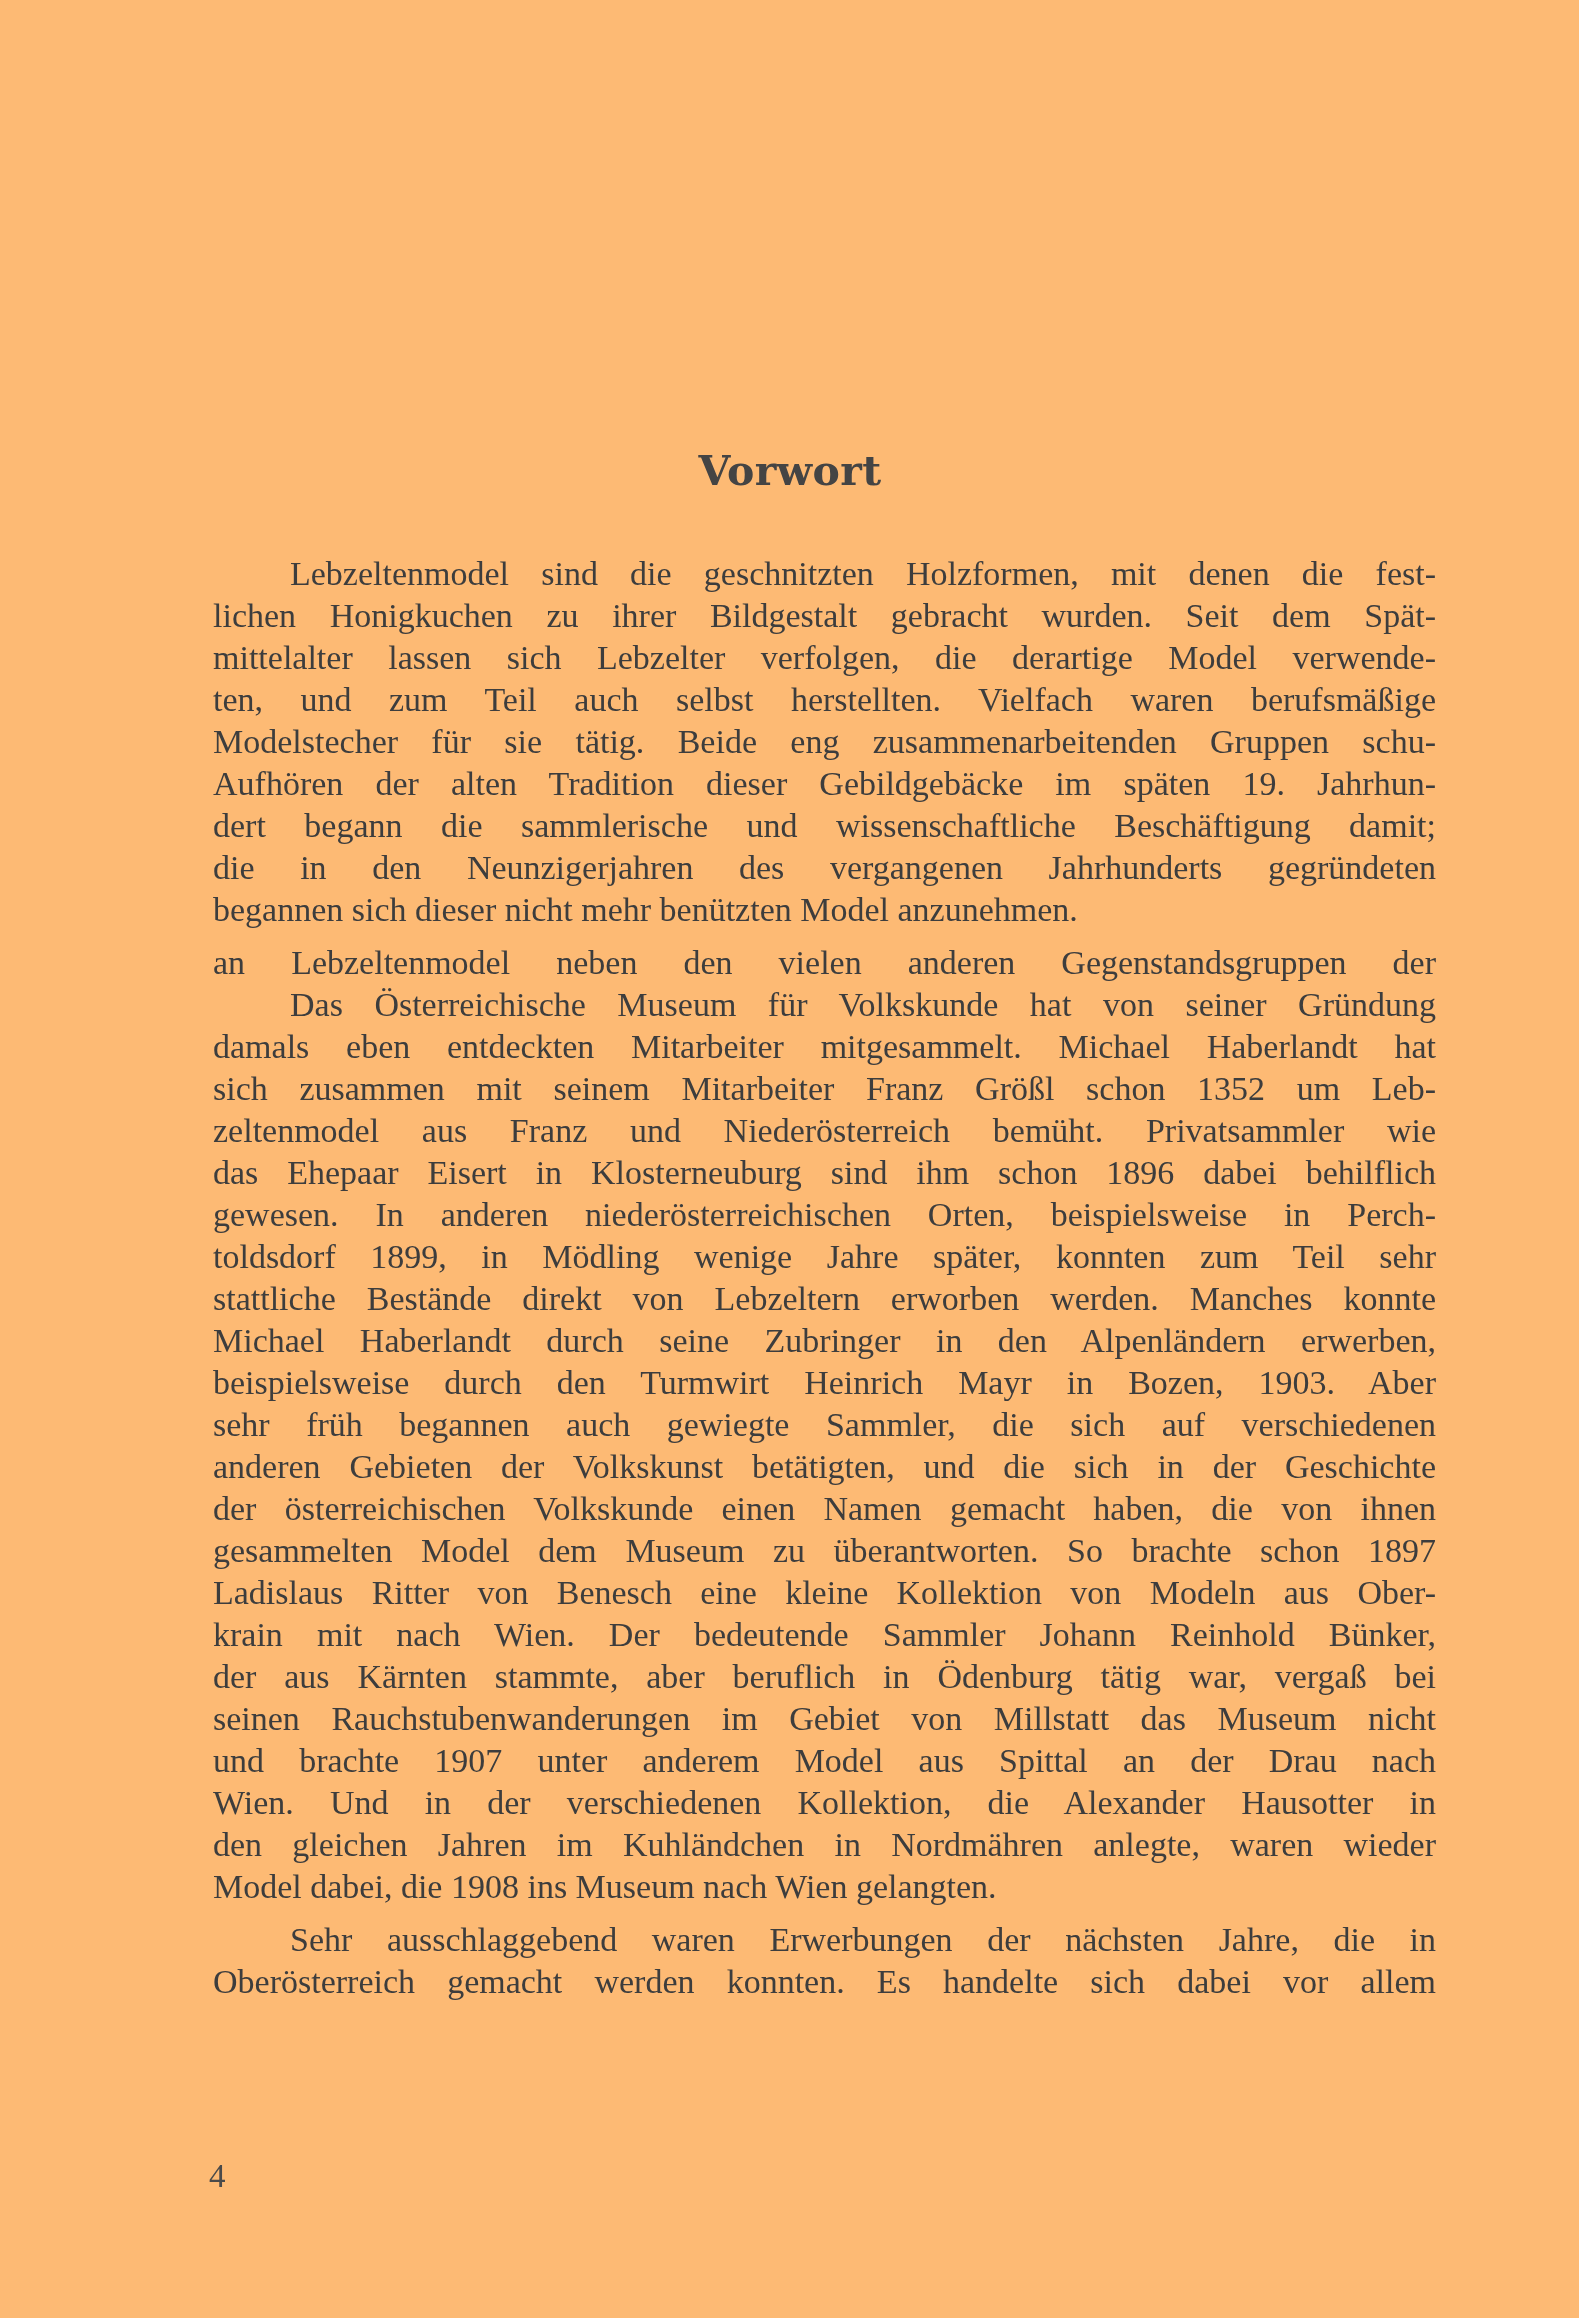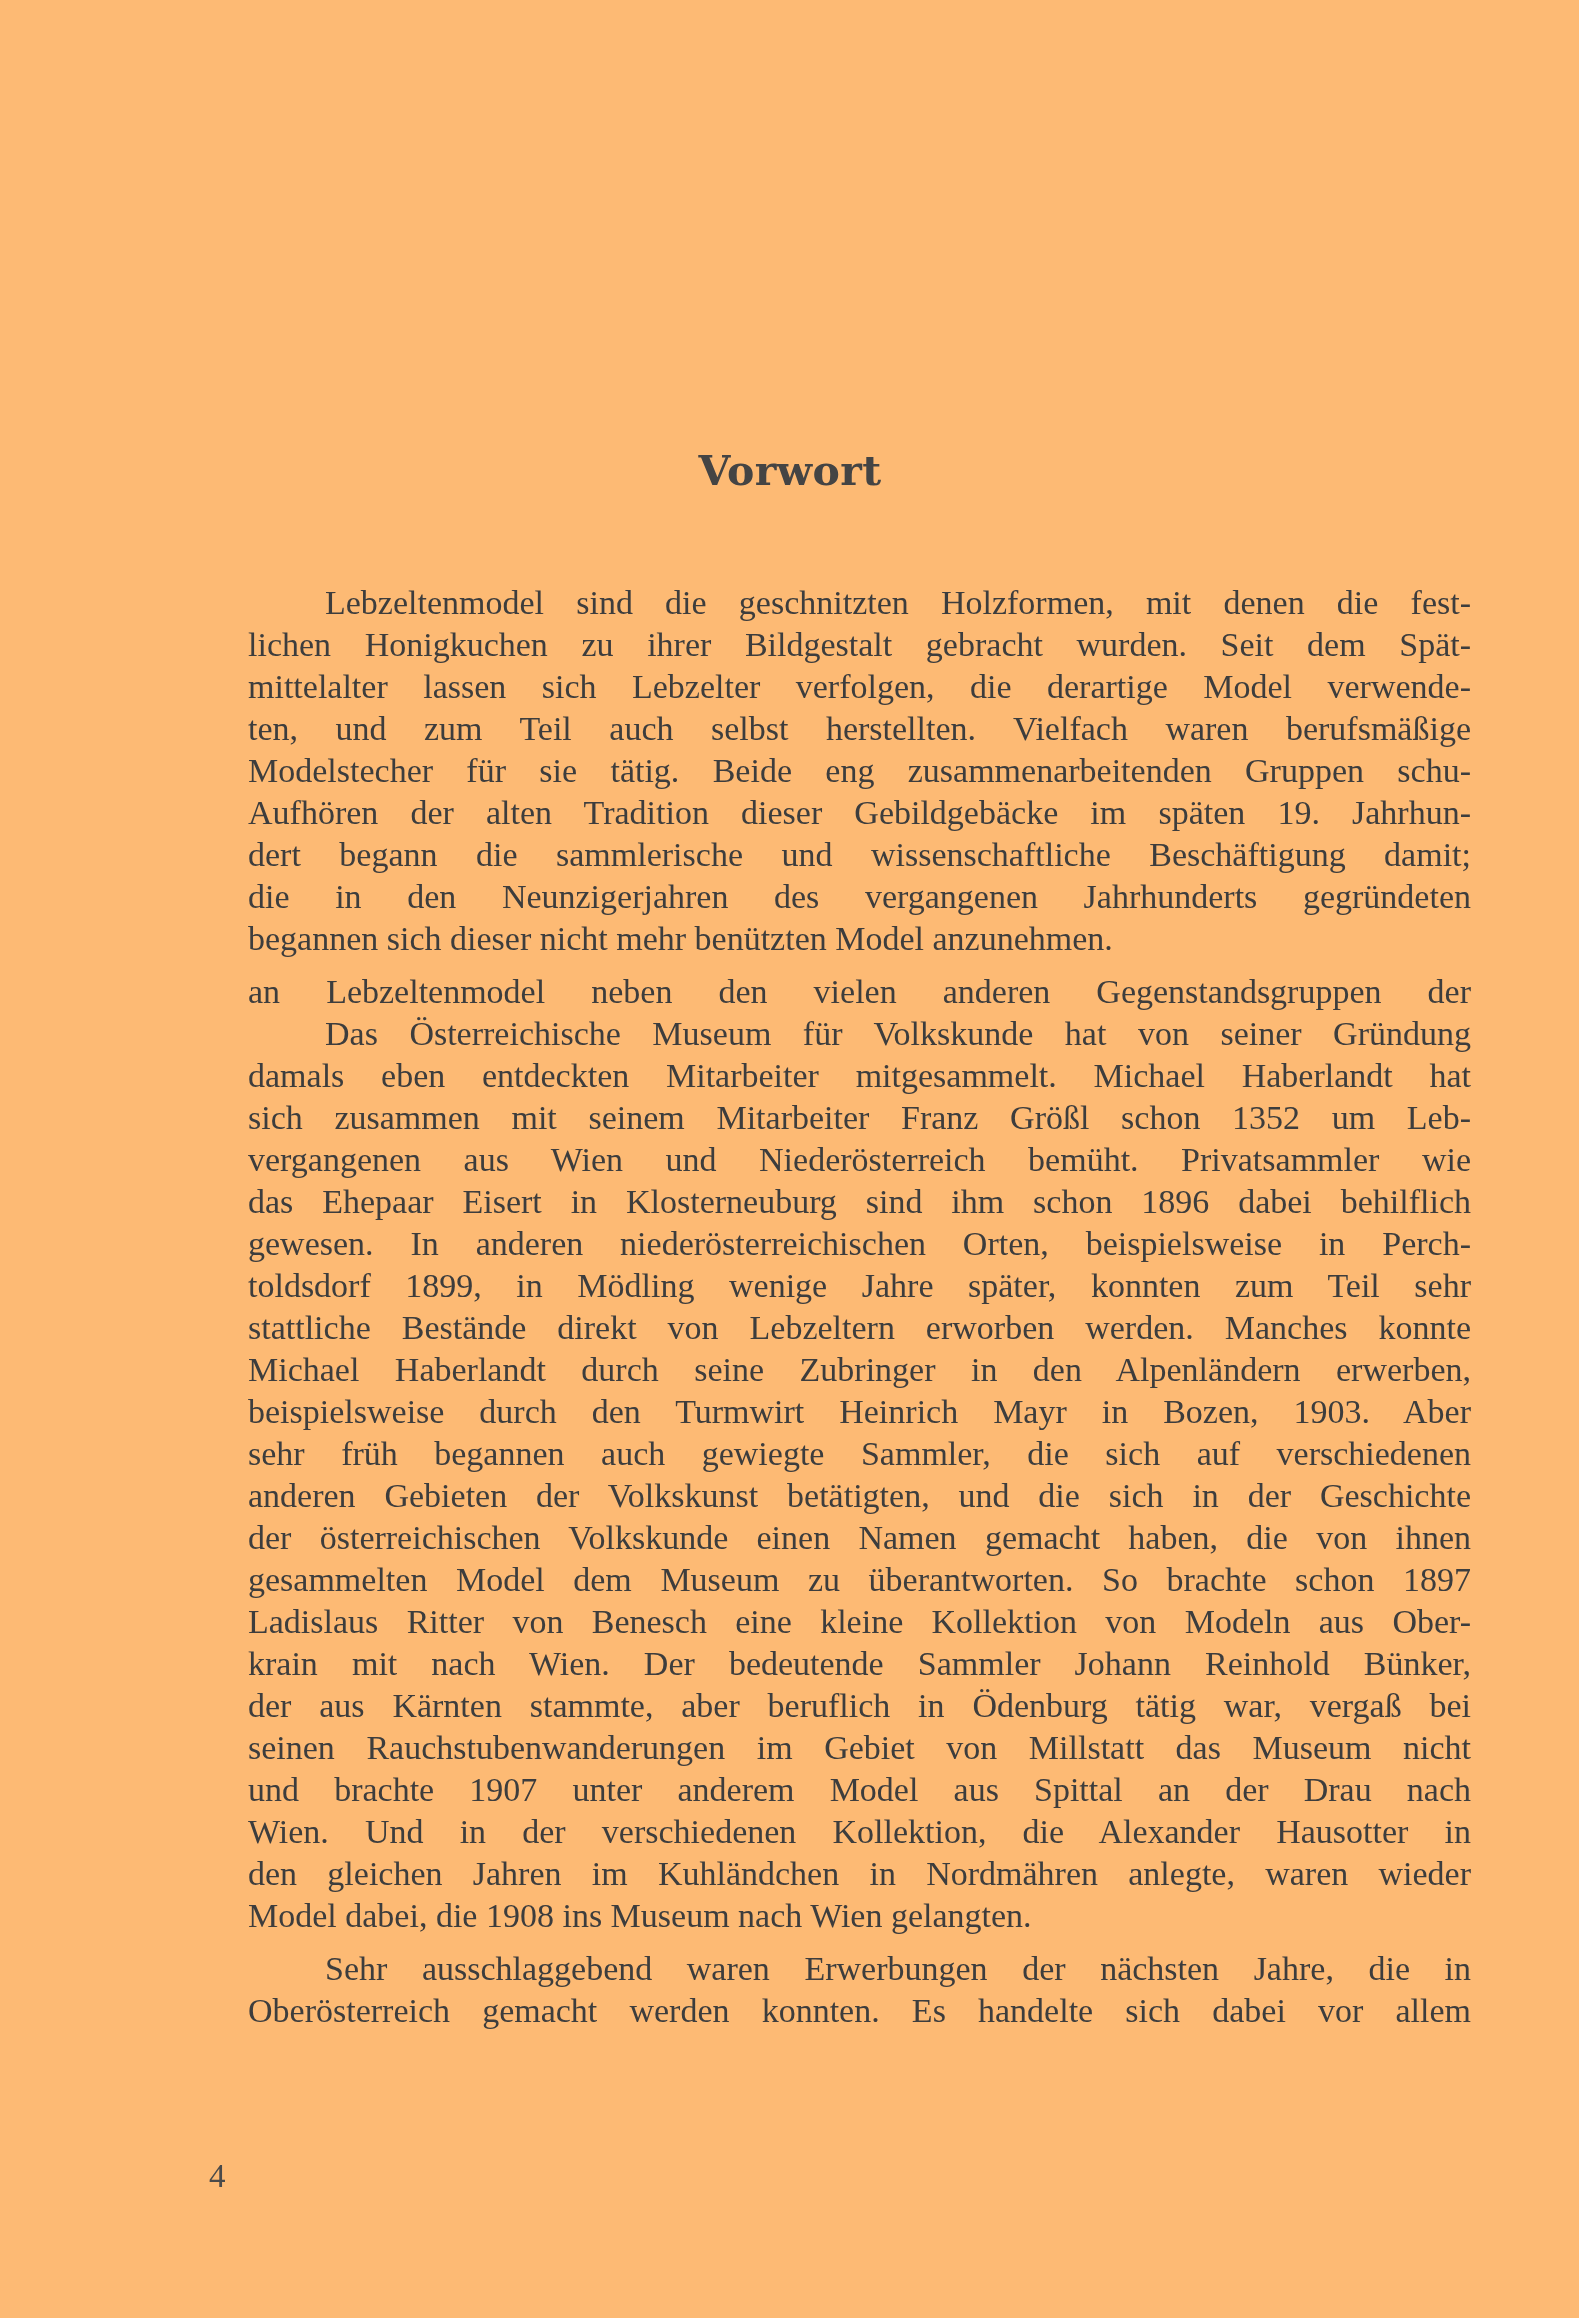--- a/index.html
+++ b/index.html
@@ -33,23 +33,22 @@
       font-weight: bold;
       font-size: 41px;
       letter-spacing: 0.4px;
       color: #444;
       margin: 0;
       line-height: 1.1;
     }
     .body-text {
       position: absolute;
       left: 213px;
-      top: 582px;
+      top: 553px;
       width: 1223px;
-      margin-left: 35px;
     }
     .para {
       margin: 0 0 11px 0;
       font-size: 34px;
       line-height: 42px;
       text-align: justify;
       text-indent: 77px;
       hyphens: manual;
       color: #3d3d3d;
     }
@@ -93,21 +92,21 @@
       <span class="line">dert begann die sammlerische und wissenschaftliche Beschäftigung damit;</span>
       <span class="line">die in den Neunzigerjahren des vergangenen Jahrhunderts gegründeten</span>
       <span class="line last">begannen sich dieser nicht mehr benützten Model anzunehmen.</span>
     </p>
 
     <p class="para" style="text-indent:0">
       <span class="line">an Lebzeltenmodel neben den vielen anderen Gegenstandsgruppen der</span>
       <span class="line first">Das Österreichische Museum für Volkskunde hat von seiner Gründung</span>
       <span class="line">damals eben entdeckten Mitarbeiter mitgesammelt. Michael Haberlandt hat</span>
       <span class="line">sich zusammen mit seinem Mitarbeiter Franz Größl schon 1352 um Leb-</span>
-      <span class="line">vergangenen aus Wien und Niederösterreich bemüht. Privatsammler wie</span>
+      <span class="line">zeltenmodel aus Franz und Niederösterreich bemüht. Privatsammler wie</span>
       <span class="line">das Ehepaar Eisert in Klosterneuburg sind ihm schon 1896 dabei behilflich</span>
       <span class="line">gewesen. In anderen niederösterreichischen Orten, beispielsweise in Perch-</span>
       <span class="line">toldsdorf 1899, in Mödling wenige Jahre später, konnten zum Teil sehr</span>
       <span class="line">stattliche Bestände direkt von Lebzeltern erworben werden. Manches konnte</span>
       <span class="line">Michael Haberlandt durch seine Zubringer in den Alpenländern erwerben,</span>
       <span class="line">beispielsweise durch den Turmwirt Heinrich Mayr in Bozen, 1903. Aber</span>
       <span class="line">sehr früh begannen auch gewiegte Sammler, die sich auf verschiedenen</span>
       <span class="line">anderen Gebieten der Volkskunst betätigten, und die sich in der Geschichte</span>
       <span class="line">der österreichischen Volkskunde einen Namen gemacht haben, die von ihnen</span>
       <span class="line">gesammelten Model dem Museum zu überantworten. So brachte schon 1897</span>

